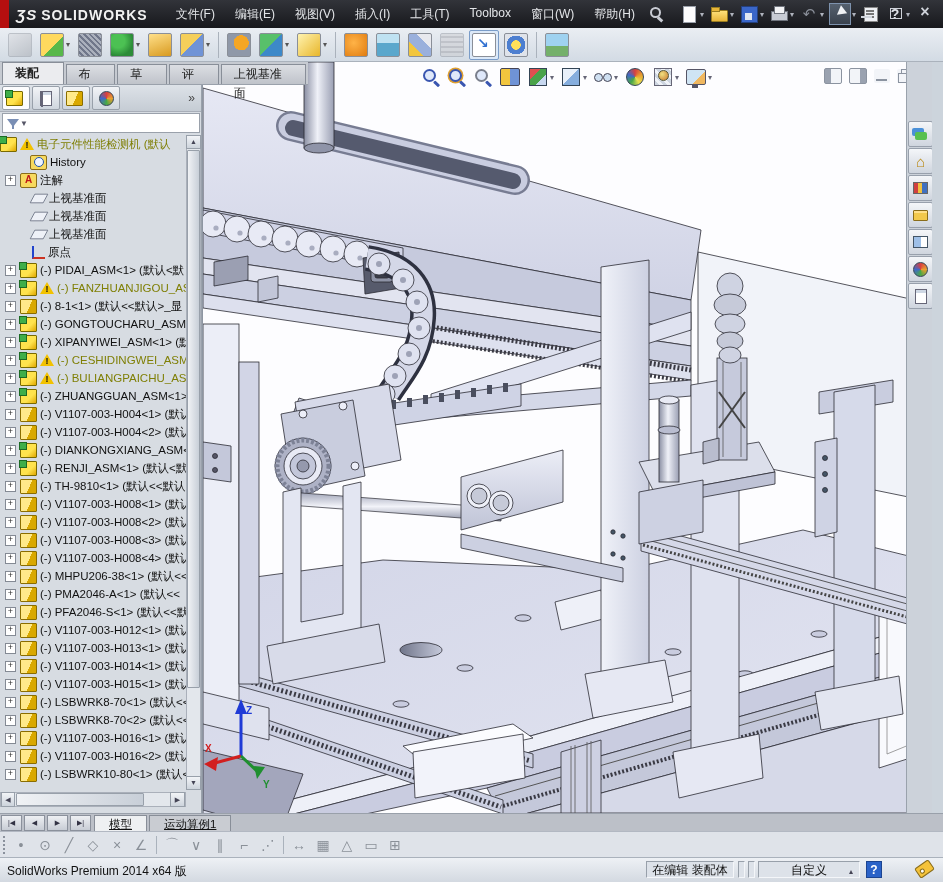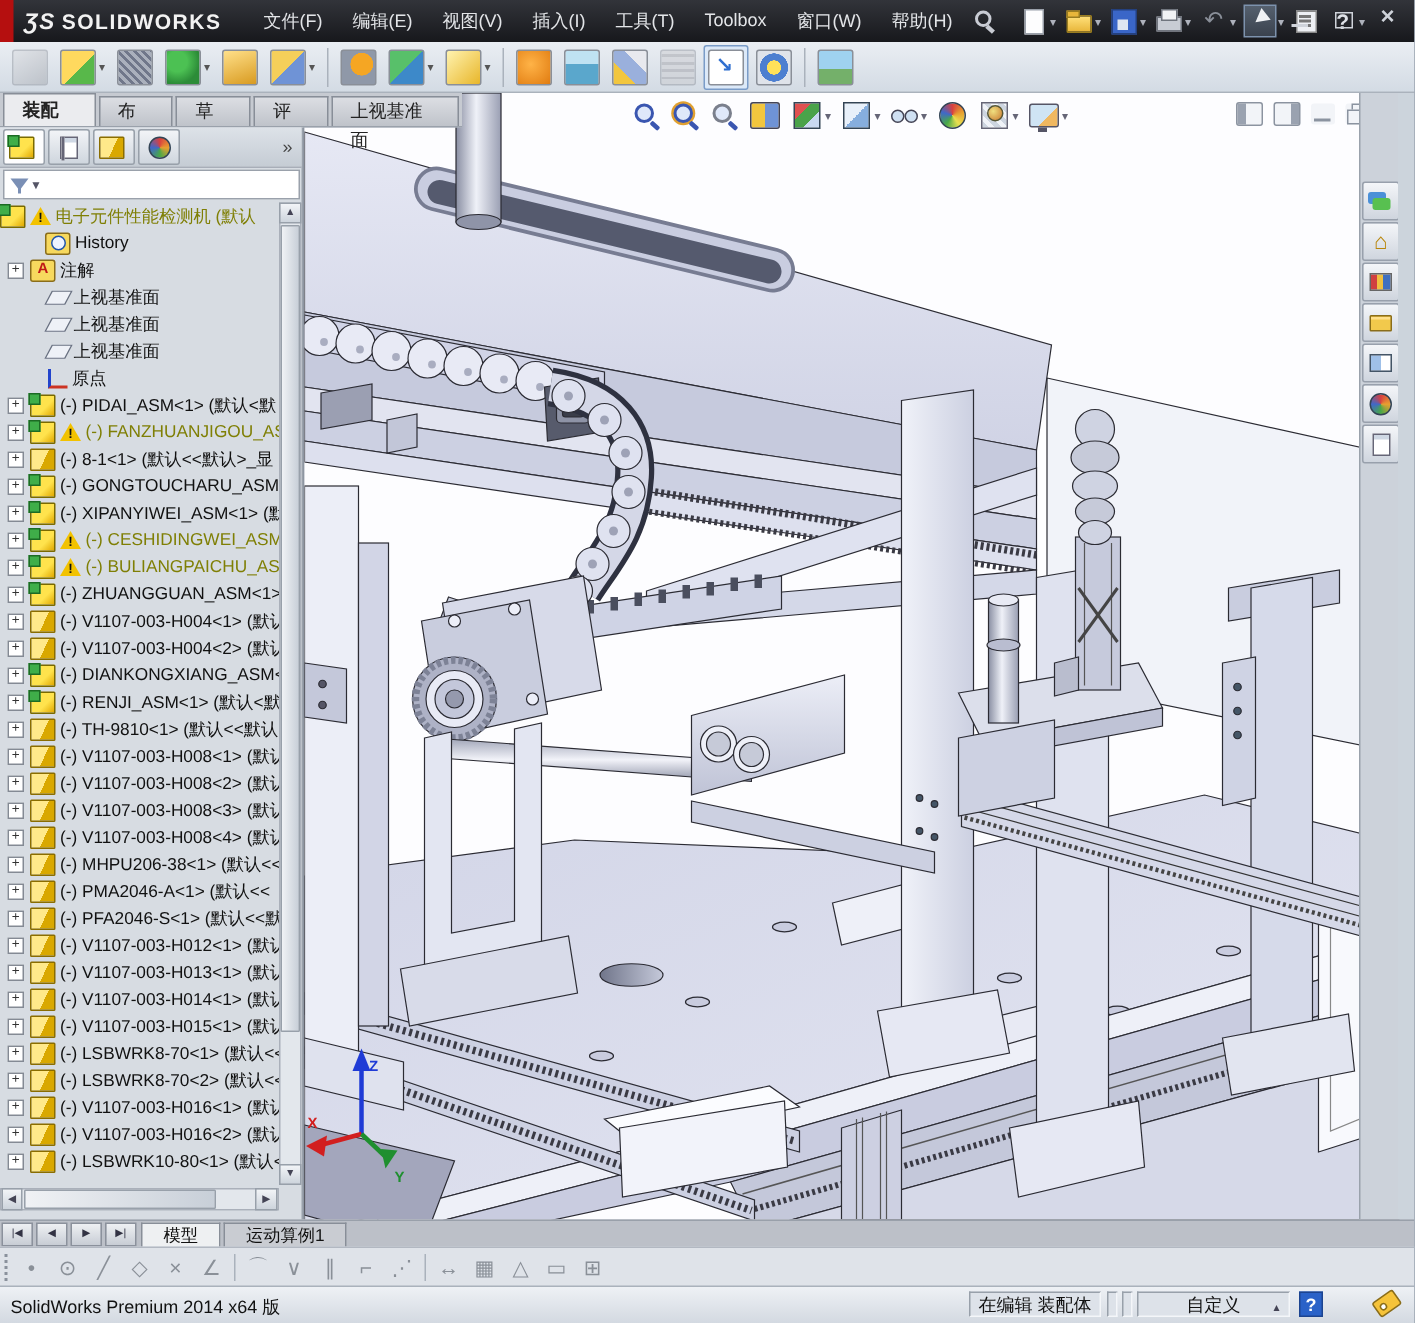--- a/index.html
+++ b/index.html
@@ -142,21 +142,21 @@
   .tp-folder::before{content:"";width:13px;height:9px;background:#f2c94c;border:1px solid #8a6d1a;border-radius:1px;box-shadow:inset 0 2px 0 #ffe08a;}
   .tp-palette::before{content:"";width:13px;height:10px;border:1px solid #456;background:linear-gradient(90deg,#9fc0e8 50%,#fff 50%);}
   .tp-ball::before{content:"";width:13px;height:13px;border-radius:50%;background:conic-gradient(#d84040,#e8a030,#48a848,#4068c8,#d84040);border:1px solid #345;}
   .tp-props::before{content:"";width:10px;height:13px;background:#fff;border:1px solid #667;box-shadow:inset 0 3px 0 #cfd8e4;}
   #rightedge{position:absolute;left:932px;top:62px;width:11px;height:751px;background:#ccd4dc;}
   
   #doctabs{position:absolute;left:0;top:813px;width:943px;height:18px;background:#bcc0c8;border-top:1px solid #99a0aa;display:flex;align-items:flex-end;}
   .vcr{width:19px;height:14px;margin:0 1px 1px 1px;border:1px solid #8b919c;background:linear-gradient(180deg,#eef0f3,#c8cdd5);font-size:7px;text-align:center;line-height:13px;color:#334;}
   .dtab{height:16px;line-height:16px;padding:0 14px;margin-left:2px;border:1px solid #888e98;border-bottom:none;font-size:11.5px;background:#c9ccd2;}
   .dtab.active{background:#eef0f2;}
-  .dtab span{}
+  .dtab span{text-decoration:underline;}
   #sketchbar{position:absolute;left:0;top:831px;width:943px;height:26px;background:#dfe3e9;border-top:1px solid #b2b8c2;display:flex;align-items:center;}
   #grip{width:4px;height:18px;margin-left:3px;border-left:2px dotted #8a919c;}
   .ski{width:24px;text-align:center;color:#8a9098;font-size:14px;}
   .sksep{width:1px;height:18px;background:#aab2bc;margin:0 3px;}
   
   #statusbar{position:absolute;left:0;top:857px;width:943px;height:25px;background:linear-gradient(180deg,#eef1f5,#d2d8e0);border-top:1px solid #aab2bc;font-size:12px;}
   #sb-product{position:absolute;left:7px;top:5px;}
   .sseg{position:absolute;top:3px;height:17px;line-height:17px;text-align:center;border:1px solid;border-color:#98a0aa #f4f6f9 #f4f6f9 #98a0aa;background:#dde2e9;box-sizing:border-box;font-size:12px;}
   #seg-custom .car{position:absolute;right:6px;top:1px;font-size:8px;color:#445;}
   #seg-help{color:#fff;background:#2a62c8;font-weight:bold;border-color:#1c4490;}

